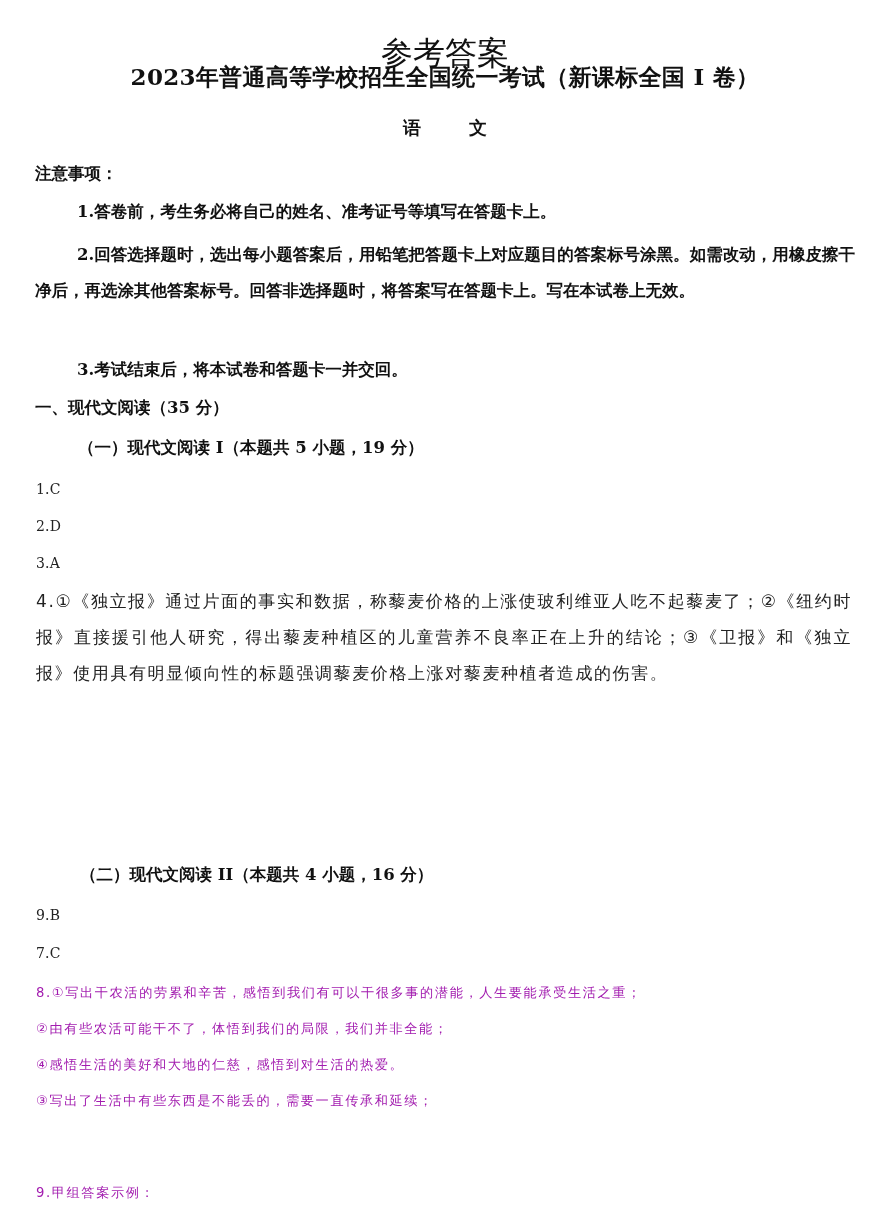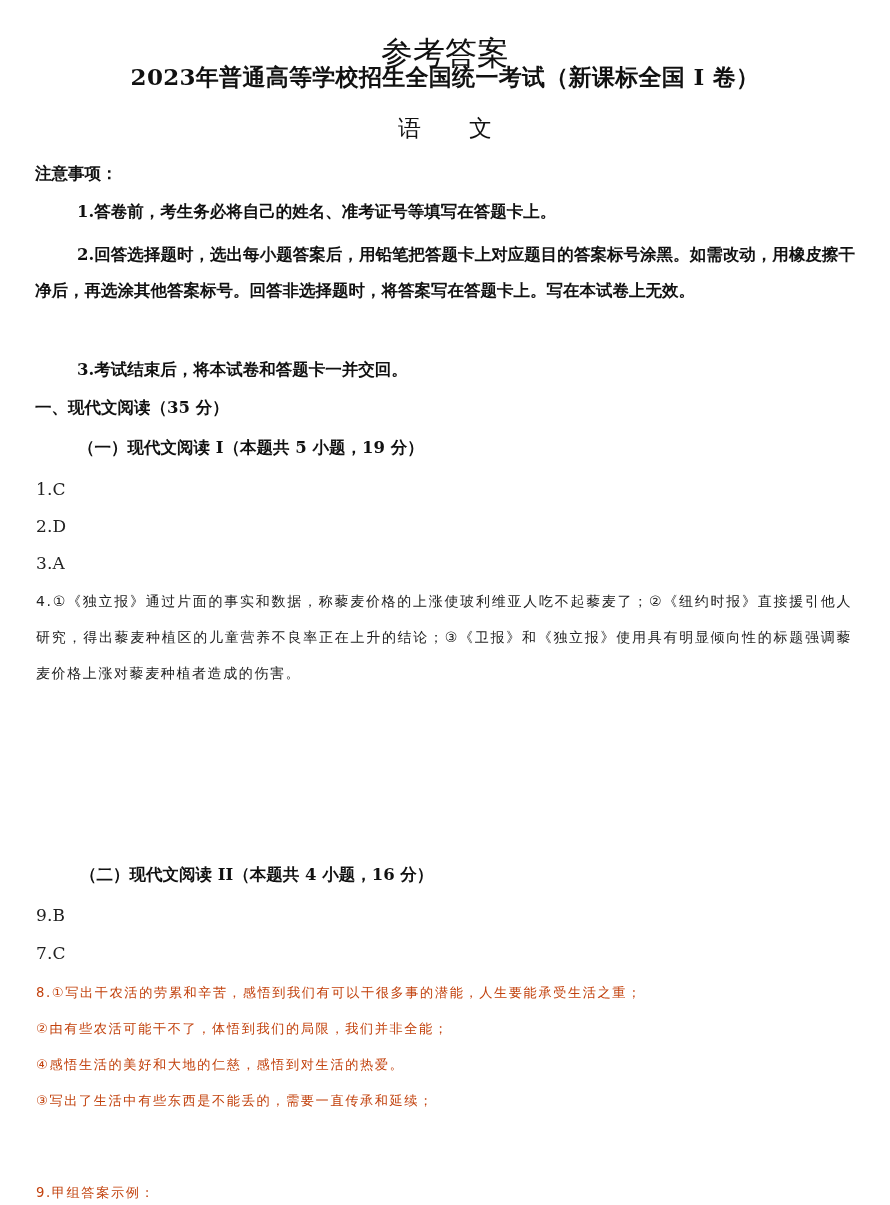--- a/index.html
+++ b/index.html
@@ -29,21 +29,21 @@
     }
     .title {
       position: absolute;
       left: 0;
       width: 890px;
       text-align: center;
       white-space: nowrap;
     }
     .t1 { top: 6px; font-size: 32px; line-height: 34px; margin-top: 30px; }
     .t2 { top: 62px; font-size: 23px; line-height: 30px; font-weight: bold; letter-spacing: 0.3px; }
-    .t3 { top: 113px; font-size: 23px; line-height: 30px; font-weight: normal; }
+    .t3 { top: 113px; font-size: 18px; line-height: 30px; font-weight: bold; }
     .t3 span { display: inline-block; }
     .line {
       position: absolute;
       white-space: nowrap;
     }
     .bold-line {
       font-weight: bold;
       font-size: 16.5px;
       line-height: 22px;
     }
@@ -51,40 +51,40 @@
       position: absolute;
       left: 35px;
       width: 820px;
       font-weight: bold;
       font-size: 16.5px;
       line-height: 36px;
       text-align: justify;
       text-indent: 42px;
     }
     .answer {
-      font-size: 17px;
+      font-size: 14px;
       line-height: 18px;
       color: #222222;
       letter-spacing: 0.2px;
     }
     .long-answer {
       position: absolute;
       left: 36px;
       width: 816px;
-      font-size: 14px;
+      font-size: 17px;
       line-height: 36px;
       color: #222222;
       letter-spacing: 1.6px;
       text-align: justify;
     }
     .small-lines {
       position: absolute;
       left: 36px;
       font-size: 13.2px;
-      color: #c2410c;
+      color: #a21caf;
       letter-spacing: 1.6px;
       white-space: nowrap;
     }
     .small-lines div { height: 36px; line-height: 36px; }
   </style>
 </head>
 <body>
 
 <div class="page">
 

